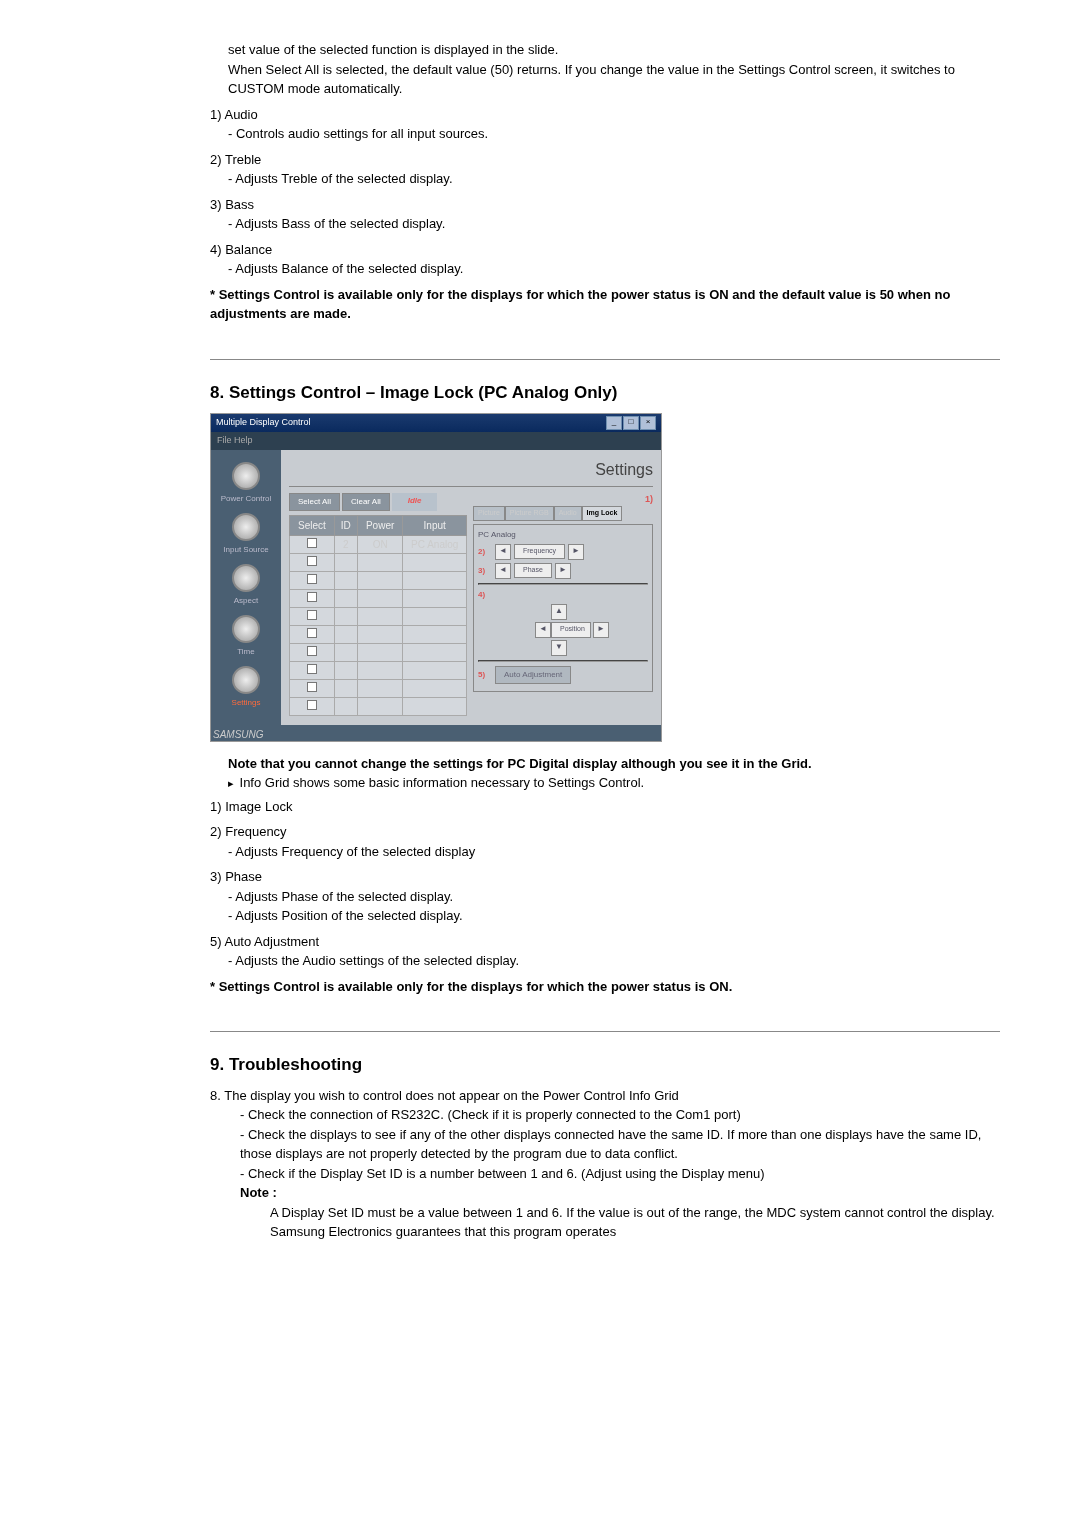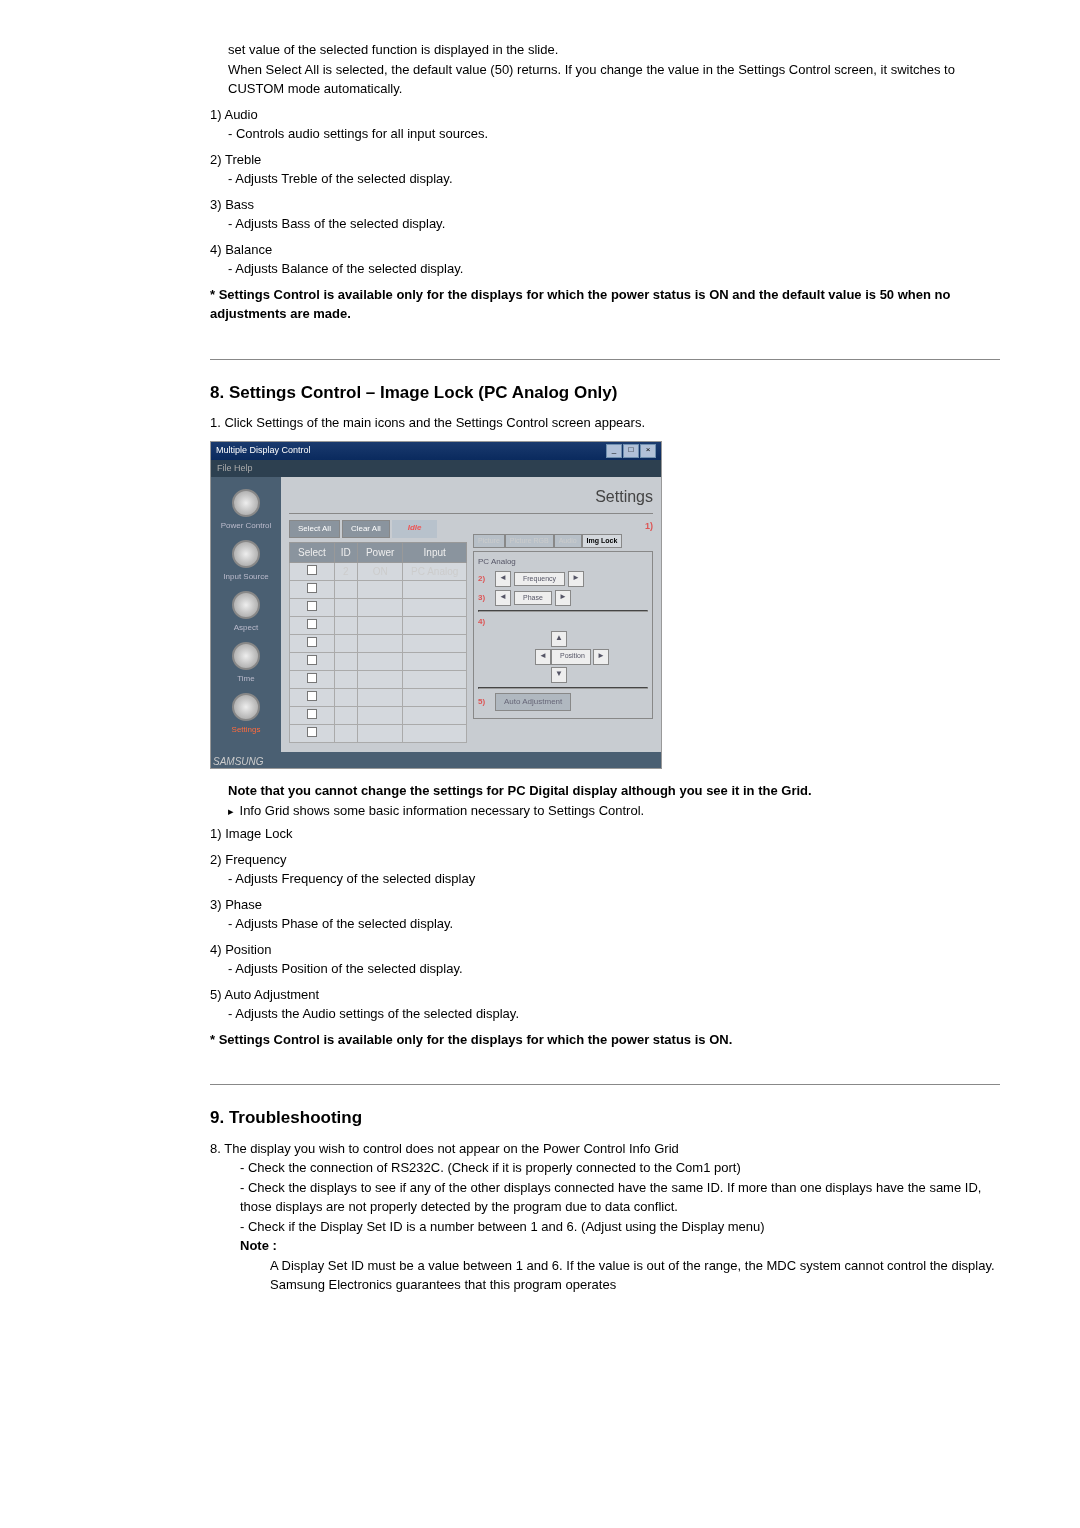--- a/index.html
+++ b/index.html
@@ -269,21 +269,20 @@
     <div style="margin-top:6px;"><span>3)</span> <span>Bass</span></div>
     <div class="indent">- Adjusts Bass of the selected display.</div>
     <div style="margin-top:6px;"><span>4)</span> <span>Balance</span></div>
     <div class="indent">- Adjusts Balance of the selected display.</div>
     <div class="bold" style="margin-top:6px;">*  Settings Control is available only for the displays for which the power status is ON and the default value is 50 when no adjustments are made.</div>
   </div>
 
   <hr class="divider">
 
   <h2>8. Settings Control – Image Lock (PC Analog Only)</h2>
-  <div>1.  Click Settings of the main icons and the Settings Control screen appears.</div>
 
   <div class="screenshot">
     <div class="titlebar">
       <span>Multiple Display Control</span>
       <span class="winbtns">
         <span class="winbtn">_</span>
         <span class="winbtn">□</span>
         <span class="winbtn">×</span>
       </span>
     </div>
@@ -428,21 +427,20 @@
 
   <div class="indent bold">Note that you cannot change the settings for PC Digital display although you see it in the Grid.</div>
   <div class="indent bullet"><span>Info Grid shows some basic information necessary to Settings Control.</span></div>
 
   <div style="margin-top:4px;">
     <div><span>1)</span> <span>Image Lock</span></div>
     <div style="margin-top:6px;"><span>2)</span> <span>Frequency</span></div>
     <div class="indent">- Adjusts Frequency of the selected display</div>
     <div style="margin-top:6px;"><span>3)</span> <span>Phase</span></div>
     <div class="indent">- Adjusts Phase of the selected display.</div>
-    <div style="margin-top:6px;"><span>4)</span> <span>Position</span></div>
     <div class="indent">- Adjusts Position of the selected display.</div>
     <div style="margin-top:6px;"><span>5)</span> <span>Auto Adjustment</span></div>
     <div class="indent">- Adjusts the Audio settings of the selected display.</div>
     <div class="bold" style="margin-top:6px;">*  Settings Control is available only for the displays for which the power status is ON.</div>
   </div>
 
   <hr class="divider">
 
   <h2>9. Troubleshooting</h2>
   <div>8.  The display you wish to control does not appear on the Power Control Info Grid</div>

